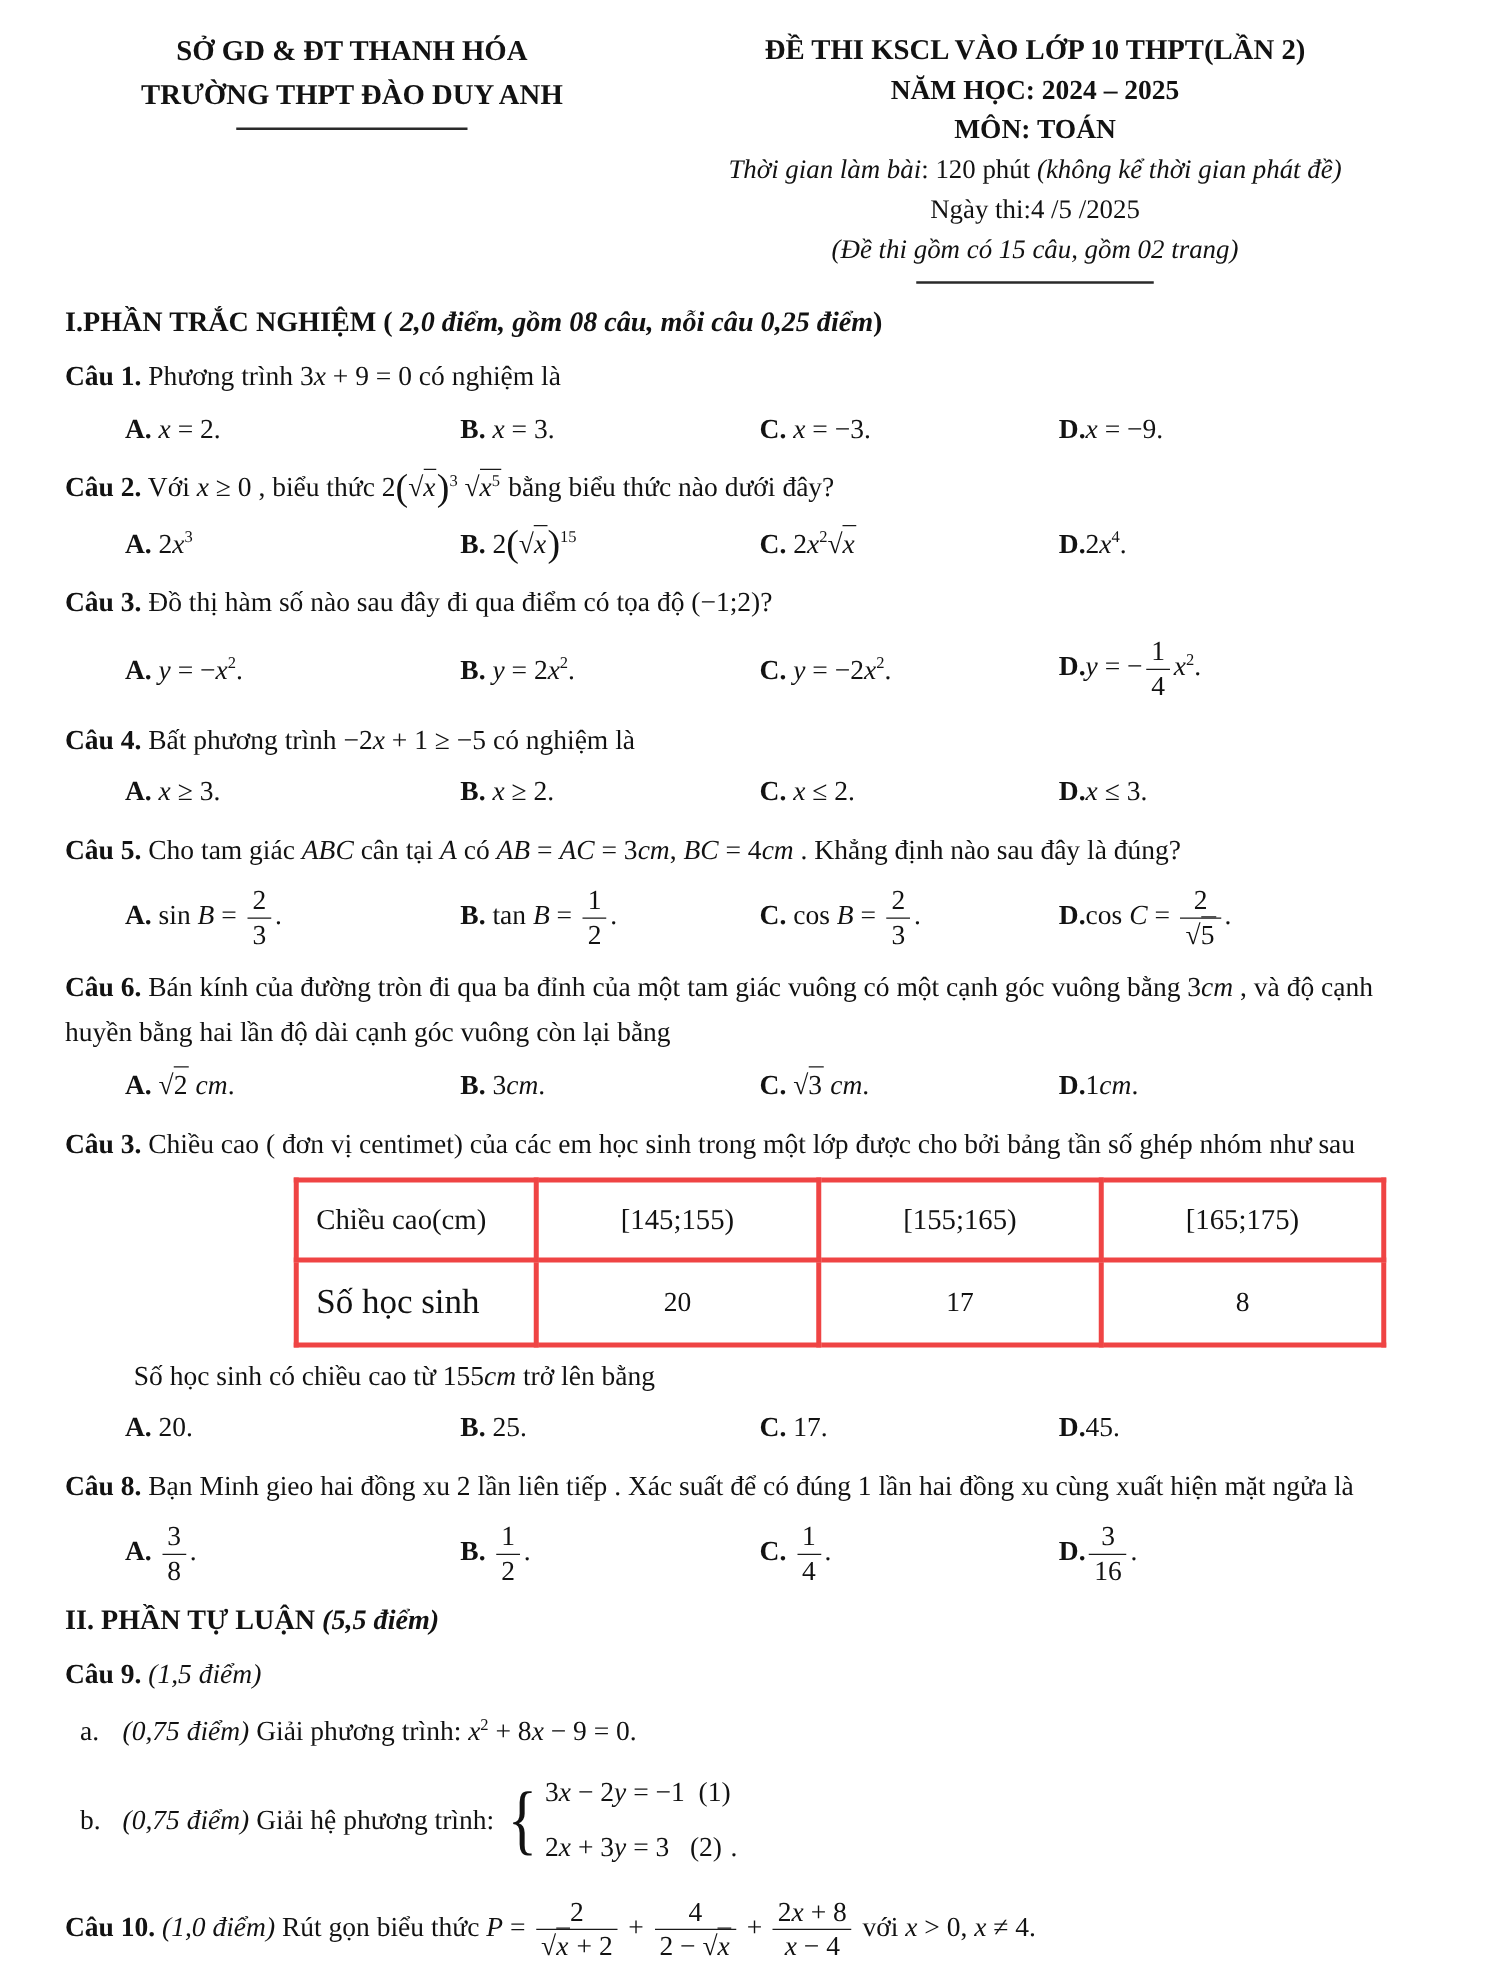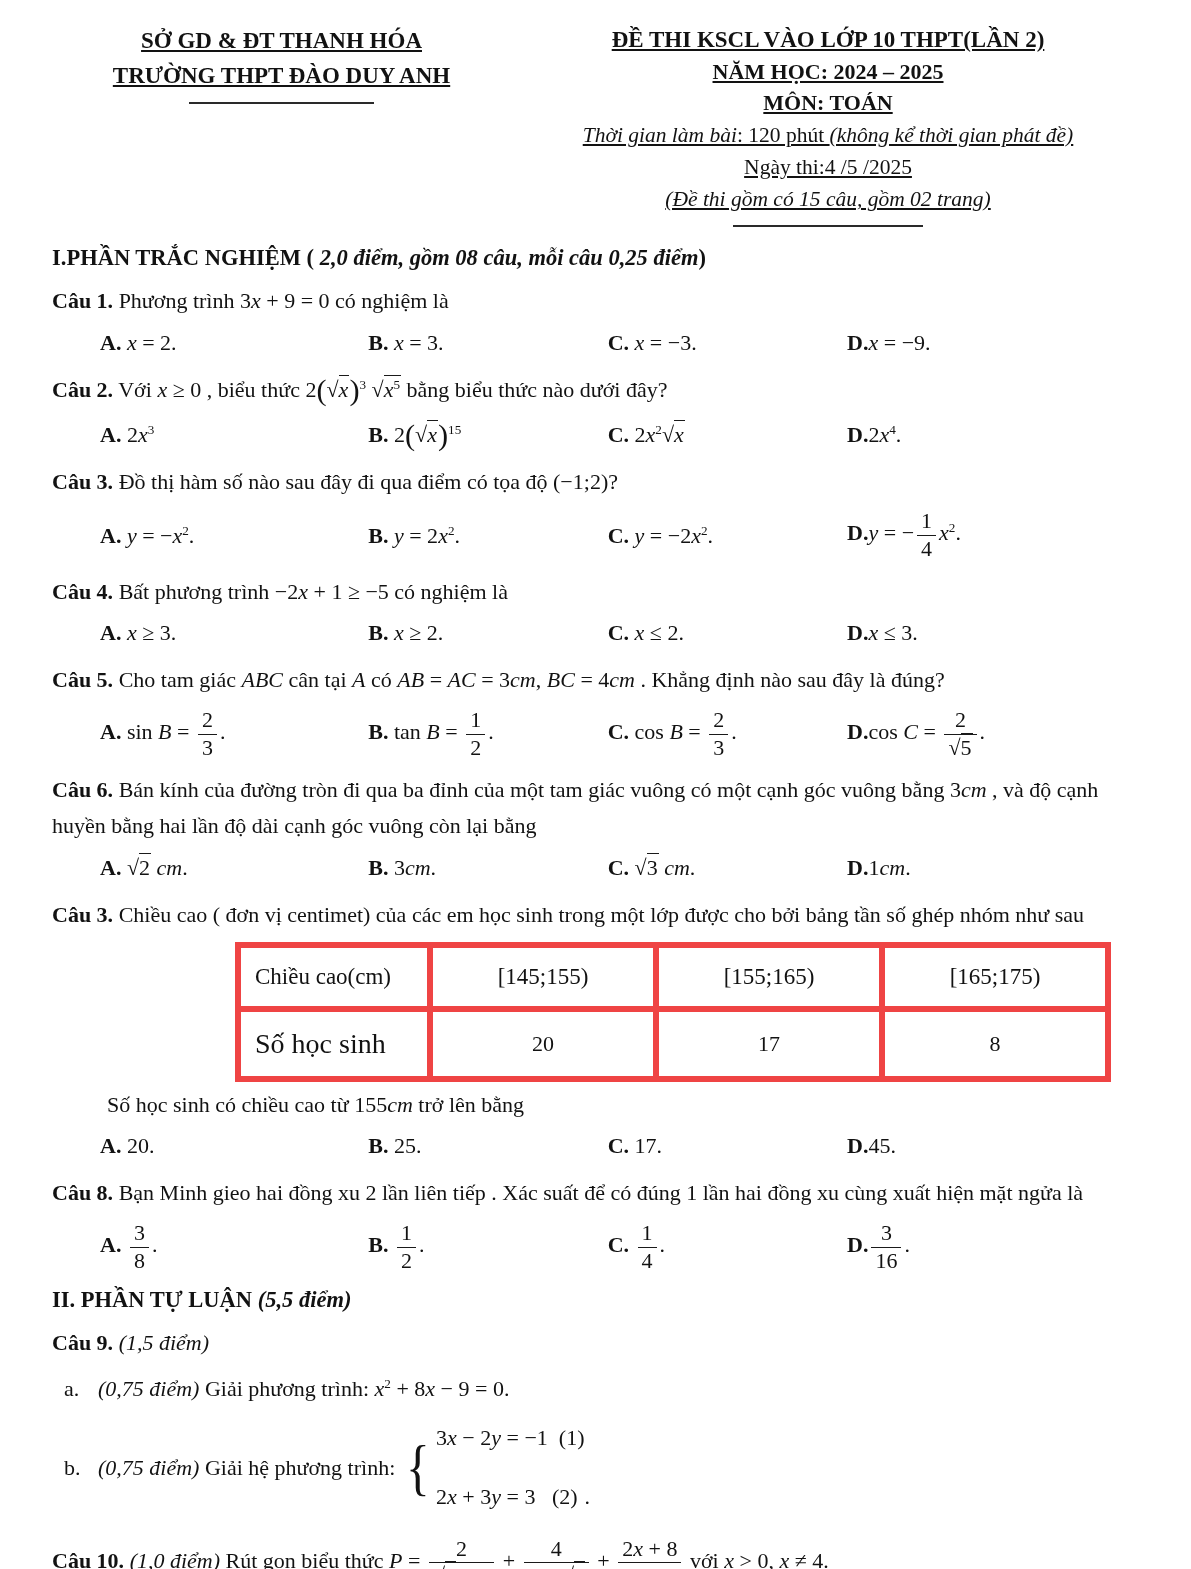--- a/index.html
+++ b/index.html
@@ -5,21 +5,21 @@
   * { box-sizing: border-box; }
   html, body { margin:0; padding:0; background:#ffffff; }
   body {
     width:1191px; min-height:1569px;
     font-family:"Liberation Serif","DejaVu Serif",serif;
     color:#121212; font-size:22px;
   }
   .page { padding:24px 46px 18px 52px; }
 
   
-  .header { display:flex;text-decoration:underline; }
+  .header { display:flex; }
   .h-left { width:42%; text-align:center; }
   .hl-line { font-weight:bold; font-size:23px; line-height:1.5; }
   .rule { border-bottom:2px solid #2a2a2a; }
   .rule-left { width:185px; margin:9px auto 0; }
   .h-right { width:58%; text-align:center; }
   .hr1 { font-weight:bold; font-size:23px; line-height:1.4; }
   .hr2 { font-weight:bold; font-size:22px; line-height:1.42; }
   .hr3 { font-size:21.5px; line-height:1.5; }
   .rule-right { width:190px; margin:10px auto 0; }
 
@@ -40,34 +40,34 @@
   i { font-style:italic; }
   .big { font-size:138%; vertical-align:-3px; line-height:1; }
   .sq { white-space:nowrap; }
   .sr { border-top:1.6px solid #1a1a1a; padding:1px 1px 0 0; }
   .fr { display:inline-block; text-align:center; vertical-align:middle; margin:0 3px; line-height:1.12; }
   .fr .nu { display:block; border-bottom:1.6px solid #1a1a1a; padding:0 4px 1px; }
   .fr .de { display:block; padding:1px 4px 0; }
 
   
   .freq-table { border-collapse:collapse; margin:10px 0 4px 183px; }
-  .freq-table td { border:6px solid #ef4444; text-align:center; padding:16px 10px; }
+  .freq-table td { border:4px solid #ef4444; text-align:center; padding:16px 10px; }
   .freq-table tr:first-child td { height:64px; font-size:23px; }
   .freq-table tr:last-child td { height:50px; }
   .freq-table td:first-child { text-align:left; padding-left:14px; width:192px; font-size:28px; }
   .freq-table td:not(:first-child) { width:226px; }
   .indent { margin-left:55px; margin-top:6px; line-height:1.55; }
 
   
   .sub { display:flex; margin:10px 0 0 12px; line-height:1.6; }
   .marker { flex:0 0 34px; }
   .sysrow { align-items:center; margin-top:14px; }
   .sys { display:inline-flex; align-items:center; vertical-align:middle; margin-left:8px; }
   .brace { font-size:62px; line-height:0.85; font-weight:400; margin-right:3px; transform:scaleX(0.8); }
-  .syscol { display:inline-flex; flex-direction:column; gap:24px; }
+  .syscol { display:inline-flex; flex-direction:column; gap:9px; }
   .sysdot { align-self:flex-end; }
   .q10 { margin-top:22px; }
   .q10 .qtext { line-height:1.7; }
 </style>
 </head>
 <body>
 
 <div class="page">
 
   <div class="header">

